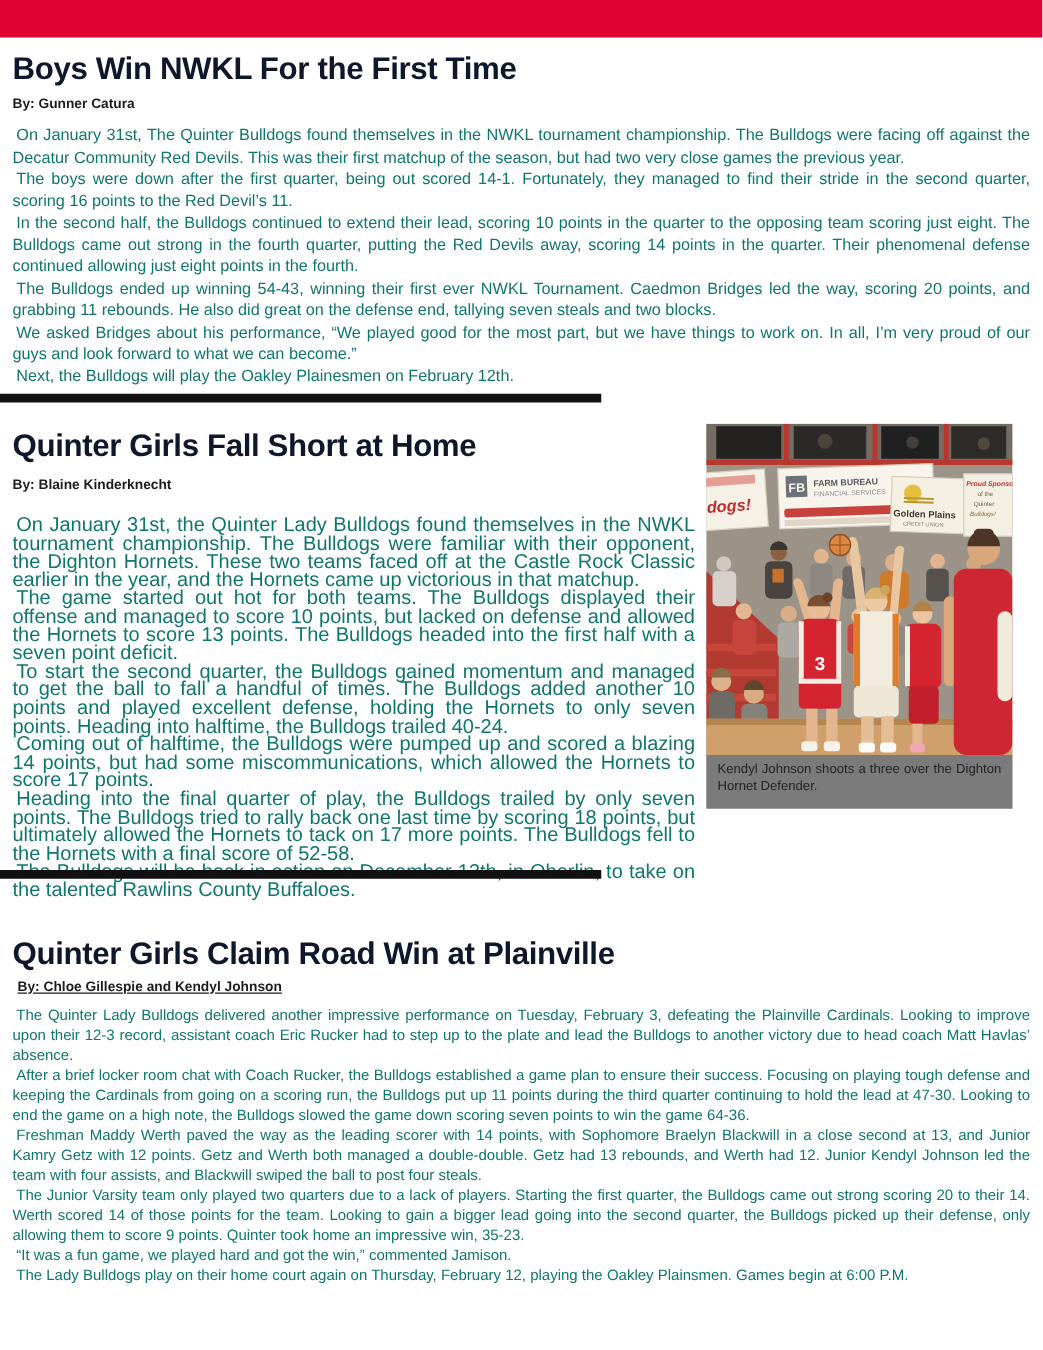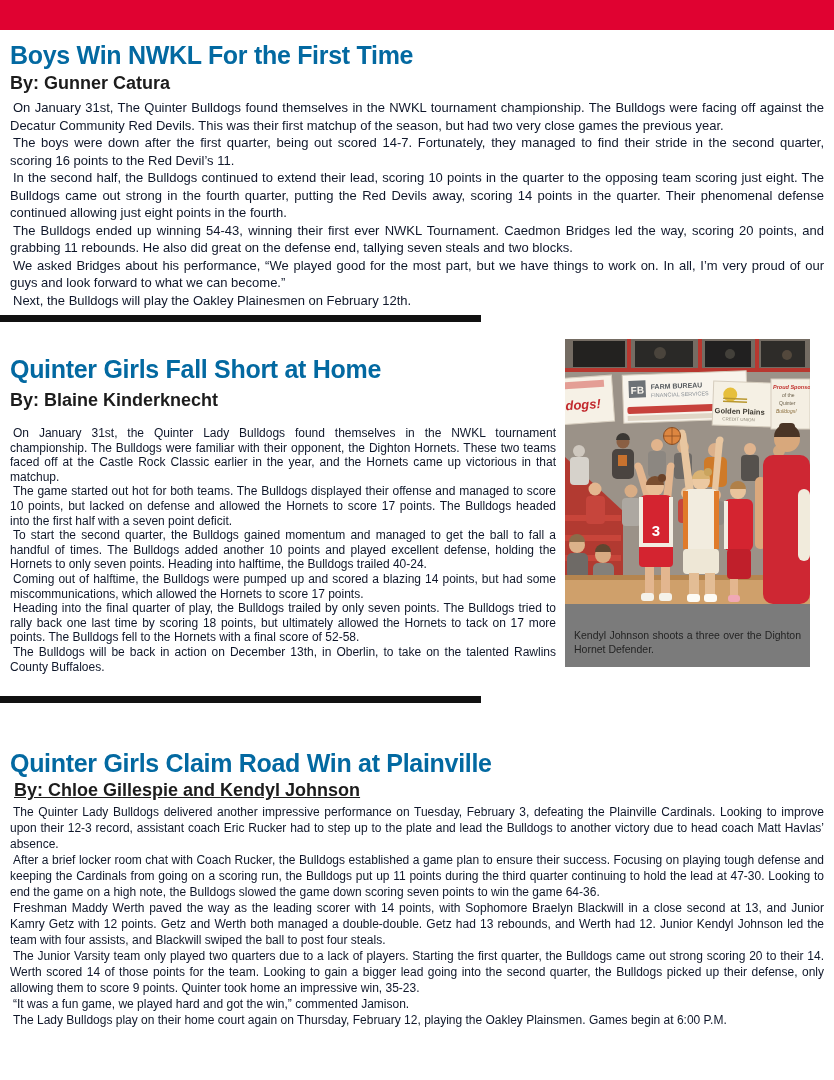--- a/index.html
+++ b/index.html
@@ -6,71 +6,71 @@
   body{
     width:834px;height:1080px;position:relative;background:#ffffff;
     font-family:"Liberation Sans", sans-serif;overflow:hidden;
   }
   .accent-bar{position:absolute;top:0;left:0;width:834px;height:30px;background:#e00231;}
   .divider{position:absolute;left:0;width:481px;height:7px;background:#111111;}
   #divider1{top:315px;}
   #divider2{top:696px;}
   .article{position:absolute;color:#242424;}
   #article1{left:10px;top:40px;width:814px;}
-  #article2{left:10px;top:354px;width:814px;}
+  #article2{left:10px;top:342px;width:814px;}
   #article3{left:10px;top:748px;width:814px;}
   .article h1{
-    margin:0;font-size:25px;line-height:30px;font-weight:700;color:#0369a1;
+    margin:0;font-size:25px;line-height:30px;font-weight:700;color:#0f172a;
     letter-spacing:-0.3px;
   }
   #article1 h1{margin-bottom:5px;}
   #article2 h1{margin-bottom:8px;}
   #article3 h1{margin-bottom:4px;}
-  .byline{font-size:18px;line-height:17px;font-weight:700;color:#1c1c1c;margin:0;}
+  .byline{font-size:11px;line-height:17px;font-weight:700;color:#1c1c1c;margin:0;}
   #article1 .byline{margin-bottom:7px;}
   #article2 .byline{margin-bottom:17px;}
   #article3 .byline{margin-bottom:5px;padding-left:4px;text-decoration:underline;}
-  .body p{margin:0;text-align:justify;text-indent:3px;color:#0f172a;}
+  .body p{margin:0;text-align:justify;text-indent:3px;color:#0f766e;}
   #article1 .body p{font-size:13px;line-height:17.5px;}
   #article2 .body{width:546px;}
-  #article2 .body p{font-size:12px;line-height:14.6px;}
+  #article2 .body p{font-size:16px;line-height:14.6px;}
   #article3 .body p{font-size:12px;line-height:16px;}
   figure.photo-figure{position:absolute;left:565px;top:339px;width:245px;margin:0;}
   figure.photo-figure svg{display:block;}
   figcaption{
     background:#7b7b7b;color:#242424;font-size:10.5px;line-height:14px;
-    padding:24px 9px 11px 9px;text-align:justify;
+    padding:4px 9px 11px 9px;text-align:justify;
   }
 </style>
 </head>
 <body>
 
 <div class="accent-bar"></div>
 
 <section class="article" id="article1">
   <h1>Boys Win NWKL For the First Time</h1>
   <p class="byline">By: Gunner Catura</p>
   <div class="body">
     <p>On January 31st, The Quinter Bulldogs found themselves in the NWKL tournament championship. The Bulldogs were facing off against the Decatur Community Red Devils. This was their first matchup of the season, but had two very close games the previous year.</p>
-    <p>The boys were down after the first quarter, being out scored 14-7. Fortunately, they managed to find their stride in the second quarter, scoring 16 points to the Red Devil’s 11.</p>
+    <p>The boys were down after the first quarter, being out scored 14-1. Fortunately, they managed to find their stride in the second quarter, scoring 16 points to the Red Devil’s 11.</p>
     <p>In the second half, the Bulldogs continued to extend their lead, scoring 10 points in the quarter to the opposing team scoring just eight. The Bulldogs came out strong in the fourth quarter, putting the Red Devils away, scoring 14 points in the quarter. Their phenomenal defense continued allowing just eight points in the fourth.</p>
     <p>The Bulldogs ended up winning 54-43, winning their first ever NWKL Tournament. Caedmon Bridges led the way, scoring 20 points, and grabbing 11 rebounds. He also did great on the defense end, tallying seven steals and two blocks.</p>
     <p>We asked Bridges about his performance, “We played good for the most part, but we have things to work on. In all, I’m very proud of our guys and look forward to what we can become.”</p>
     <p>Next, the Bulldogs will play the Oakley Plainesmen on February 12th.</p>
   </div>
 </section>
 
 <div class="divider" id="divider1"></div>
 
 <section class="article" id="article2">
   <h1>Quinter Girls Fall Short at Home</h1>
   <p class="byline">By: Blaine Kinderknecht</p>
   <div class="body">
     <p>On January 31st, the Quinter Lady Bulldogs found themselves in the NWKL tournament championship. The Bulldogs were familiar with their opponent, the Dighton Hornets. These two teams faced off at the Castle Rock Classic earlier in the year, and the Hornets came up victorious in that matchup.</p>
-    <p>The game started out hot for both teams. The Bulldogs displayed their offense and managed to score 10 points, but lacked on defense and allowed the Hornets to score 17 points. The Bulldogs headed into the first half with a seven point deficit.</p>
+    <p>The game started out hot for both teams. The Bulldogs displayed their offense and managed to score 10 points, but lacked on defense and allowed the Hornets to score 13 points. The Bulldogs headed into the first half with a seven point deficit.</p>
     <p>To start the second quarter, the Bulldogs gained momentum and managed to get the ball to fall a handful of times. The Bulldogs added another 10 points and played excellent defense, holding the Hornets to only seven points. Heading into halftime, the Bulldogs trailed 40-24.</p>
     <p>Coming out of halftime, the Bulldogs were pumped up and scored a blazing 14 points, but had some miscommunications, which allowed the Hornets to score 17 points.</p>
     <p>Heading into the final quarter of play, the Bulldogs trailed by only seven points. The Bulldogs tried to rally back one last time by scoring 18 points, but ultimately allowed the Hornets to tack on 17 more points. The Bulldogs fell to the Hornets with a final score of 52-58.</p>
     <p>The Bulldogs will be back in action on December 13th, in Oberlin, to take on the talented Rawlins County Buffaloes.</p>
   </div>
 </section>
 
 <figure class="photo-figure">
   <svg viewBox="0 0 245 265" width="245" height="265" role="img">
 

